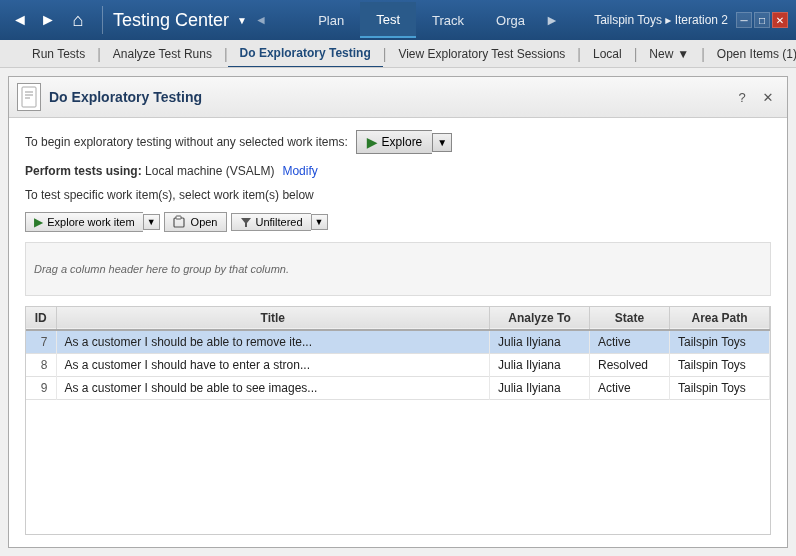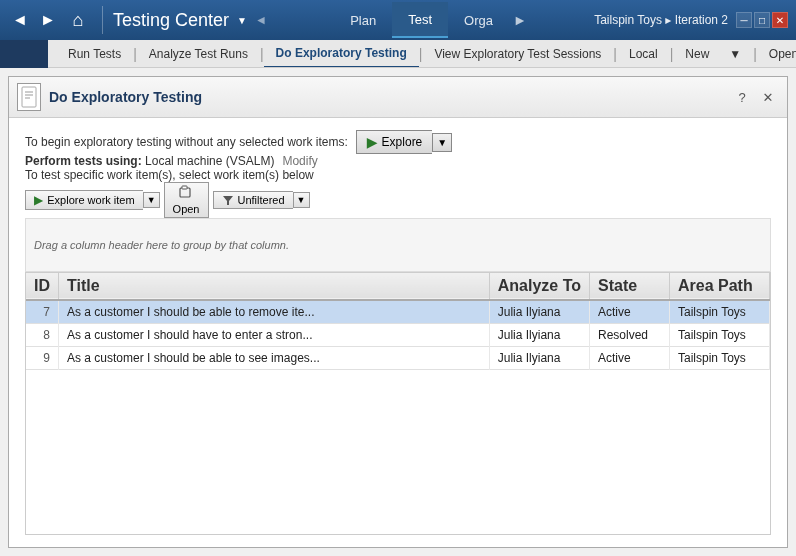--- a/index.html
+++ b/index.html
@@ -119,24 +119,23 @@
     }
     .win-btn.close { background: #c0392b; }
 
     
     .secondary-nav {
       display: flex;
       align-items: center;
       background: #e8e8e8;
       border-bottom: 1px solid #ccc;
       height: 28px;
-      padding: 0 8px;
+      padding: 0 20px;
       gap: 0;
       overflow: hidden;
-      margin-left: 48px;
     }
     .sec-tab {
       background: none;
       border: none;
       cursor: pointer;
       padding: 0 12px;
       height: 28px;
       font-size: 12px;
       color: #333;
       white-space: nowrap;
@@ -214,21 +213,21 @@
       font-size: 13px;
       color: #555;
     }
 
     
     .dialog-body {
       padding: 12px 16px;
       flex: 1;
       display: flex;
       flex-direction: column;
-      gap: 0;
+      gap: 10px;
       overflow: hidden;
     }
     .row-line {
       display: flex;
       align-items: center;
       gap: 8px;
       font-size: 12px;
       color: #333;
     }
     .explore-btn {
@@ -261,21 +260,21 @@
       font-size: 14px;
     }
     .perform-line {
       font-size: 12px;
       color: #333;
     }
     .perform-line strong {
       font-weight: 600;
     }
     .modify-link {
-      color: #737373;
+      color: #1d4ed8;
       cursor: pointer;
       text-decoration: none;
       font-size: 12px;
     }
 
     .test-line {
       font-size: 12px;
       color: #333;
     }
 
@@ -312,21 +311,20 @@
     }
     .open-btn {
       background: linear-gradient(to bottom, #f8f8f8, #e0e0e0);
       border: 1px solid #999;
       padding: 2px 8px;
       cursor: pointer;
       font-size: 11px;
       display: flex;
       align-items: center;
       gap: 4px;
-      flex-direction: column;
     }
     .filter-btn {
       display: flex;
       align-items: center;
       gap: 0;
     }
     .filter-main {
       background: linear-gradient(to bottom, #f8f8f8, #e0e0e0);
       border: 1px solid #999;
       border-right: none;
@@ -366,27 +364,27 @@
     table {
       width: 100%;
       border-collapse: collapse;
       font-size: 12px;
     }
     thead tr {
       background: linear-gradient(to bottom, #f0f0f0, #e0e0e0);
       border-bottom: 2px solid #aaa;
     }
     th {
-      text-align: left;
+      text-align: center;
       padding: 4px 8px;
       font-weight: 600;
       color: #333;
       border-right: 1px solid #ccc;
       white-space: nowrap;
-      font-size: 16px;
+      font-size: 12px;
     }
     tbody tr {
       border-bottom: 1px solid #e0e0e0;
     }
     tbody tr.selected {
       background: #c5d9f1;
     }
     td {
       padding: 4px 8px;
       color: #222;
@@ -411,20 +409,21 @@
     <button class="nav-btn">►</button>
     <button class="home-btn">⌂</button>
     <div class="separator-v"></div>
     <span class="app-title">Testing Center</span>
     <span class="dropdown-arrow">▼</span>
     <span style="color:rgba(255,255,255,0.5);padding:0 4px;">◄</span>
   </div>
   <div class="title-bar-nav">
     <button class="nav-tab">Plan</button>
     <button class="nav-tab active">Test</button>
+    <button class="nav-tab">Track</button>
     <button class="nav-tab">Orga</button>
     <span class="nav-chevron">►</span>
   </div>
   <div class="title-bar-right">
     <span>Tailspin Toys ▸ Iteration 2</span>
     <div class="window-controls">
       <div class="win-btn">─</div>
       <div class="win-btn">□</div>
       <div class="win-btn close">✕</div>
     </div>
@@ -436,21 +435,21 @@
   <span class="sec-separator">|</span>
   <button class="sec-tab">Analyze Test Runs</button>
   <span class="sec-separator">|</span>
   <button class="sec-tab active">Do Exploratory Testing</button>
   <span class="sec-separator">|</span>
   <button class="sec-tab">View Exploratory Test Sessions</button>
   <span class="sec-separator">|</span>
   <button class="sec-tab">Local</button>
   <span class="sec-separator">|</span>
   <span style="flex:1"></span>
-  <button class="sec-tab" style="display:flex;align-items:center;gap:20px;">
+  <button class="sec-tab" style="display:flex;align-items:center;gap:4px;">
     <span>New</span>
     <span>▼</span>
   </button>
   <span class="sec-separator">|</span>
   <button class="sec-tab">Open Items (1)</button>
 </div>
 
 <div class="main-content">
   <div class="dialog-panel">
 

